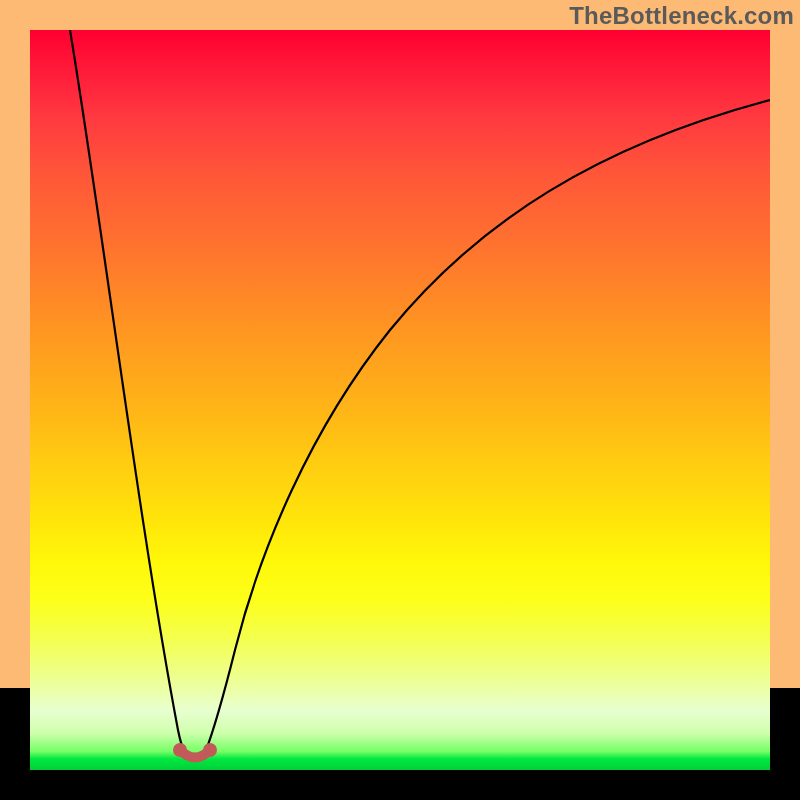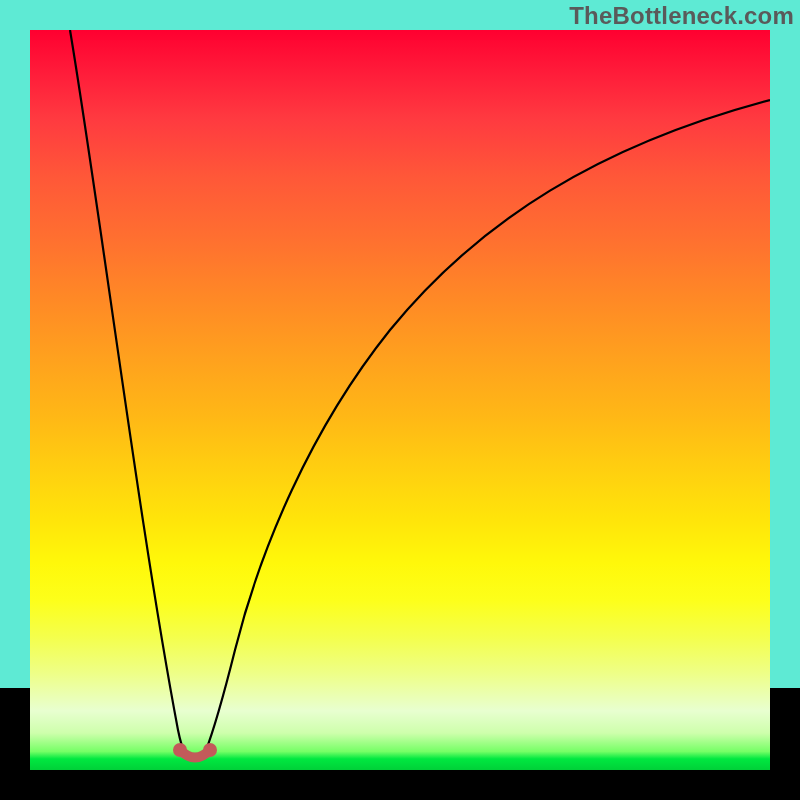--- a/index.html
+++ b/index.html
@@ -6,21 +6,21 @@
     margin: 0;
     padding: 0;
     width: 800px;
     height: 800px;
     background: #000;
     overflow: hidden;
   }
   .outer {
     width: 800px;
     height: 688px;
-    background: #5eead4;
+    background: #fdba74;
     position: relative;
   }
   .plot {
     position: absolute;
     left: 30px;
     top: 30px;
     width: 740px;
     height: 740px;
     background: linear-gradient(to bottom,
       #ff0030 0%,

